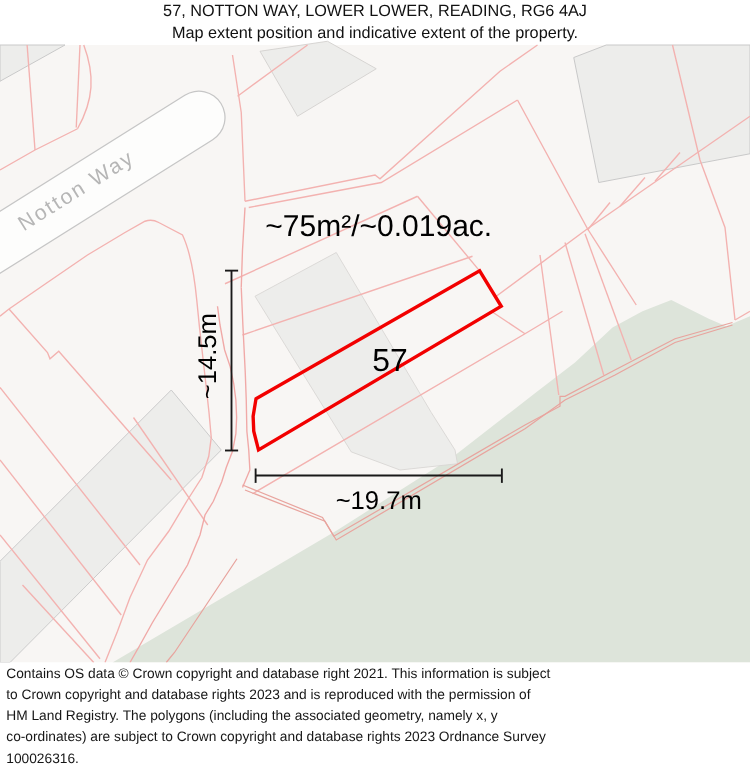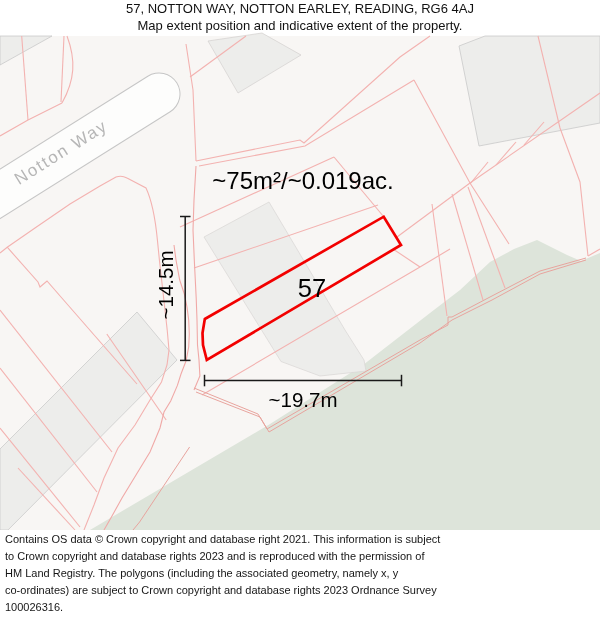--- a/index.html
+++ b/index.html
@@ -99,18 +99,18 @@
     <path d="M401.5,374.8 L401.5,386.3"></path>
   </g>
 
   <text x="303" y="189" font-size="24" text-anchor="middle" fill="#000">~75m²/~0.019ac.</text>
   <text x="312" y="297" font-size="25.5" text-anchor="middle" fill="#000">57</text>
   <text x="303" y="407" font-size="20.5" text-anchor="middle" fill="#000">~19.7m</text>
   <text transform="translate(173,285) rotate(-90)" font-size="20.5" text-anchor="middle" fill="#000">~14.5m</text>
   <text transform="translate(64,157) rotate(-32)" font-size="17" text-anchor="middle" fill="#b6b6b6" letter-spacing="1.8">Notton Way</text>
 </svg>
 
-<div class="hdr" style="top:0.5px;">57, NOTTON WAY, NOTTON EARLEY, READING, RG6 4AJ</div>
+<div class="hdr" style="top:0.5px;">57, NOTTON WAY, LOWER LOWER, READING, RG6 4AJ</div>
 <div class="hdr" style="top:18px;">Map extent position and indicative extent of the property.</div>
 
 <div style="position:absolute;left:0;top:530px;width:600px;height:95px;background:#fff;"></div>
 <div class="ftr" style="top:531px;">Contains OS data © Crown copyright and database right 2021. This information is subject<br>to Crown copyright and database rights 2023 and is reproduced with the permission of<br>HM Land Registry. The polygons (including the associated geometry, namely x, y<br>co-ordinates) are subject to Crown copyright and database rights 2023 Ordnance Survey<br>100026316.</div>
 </div>
 
 </body></html>

